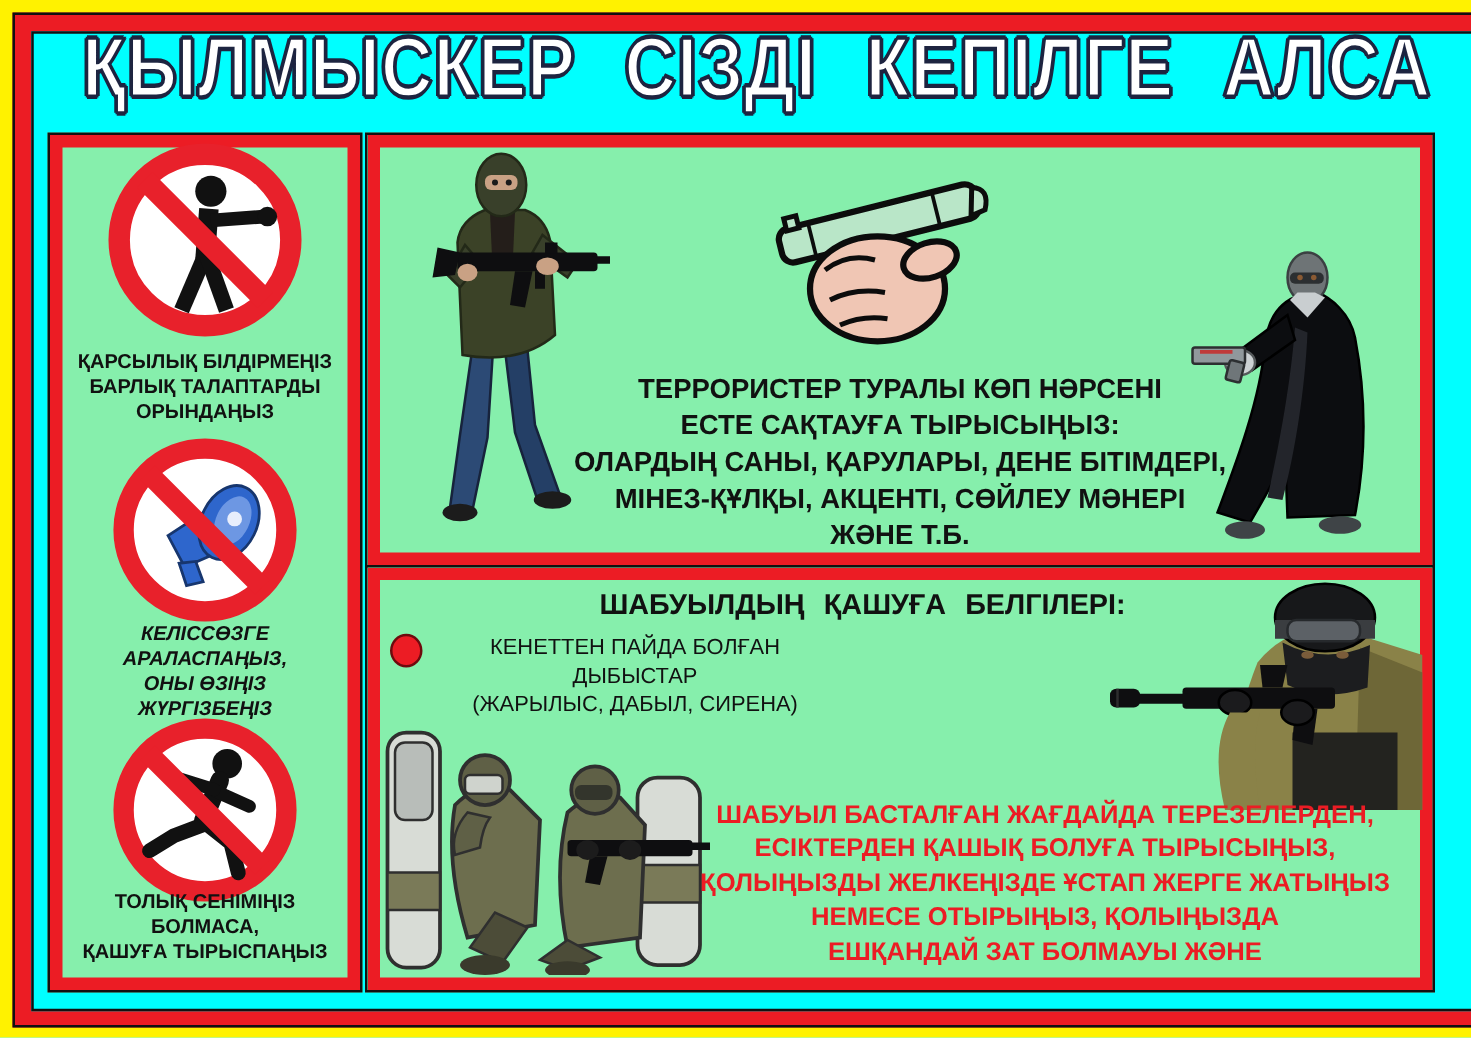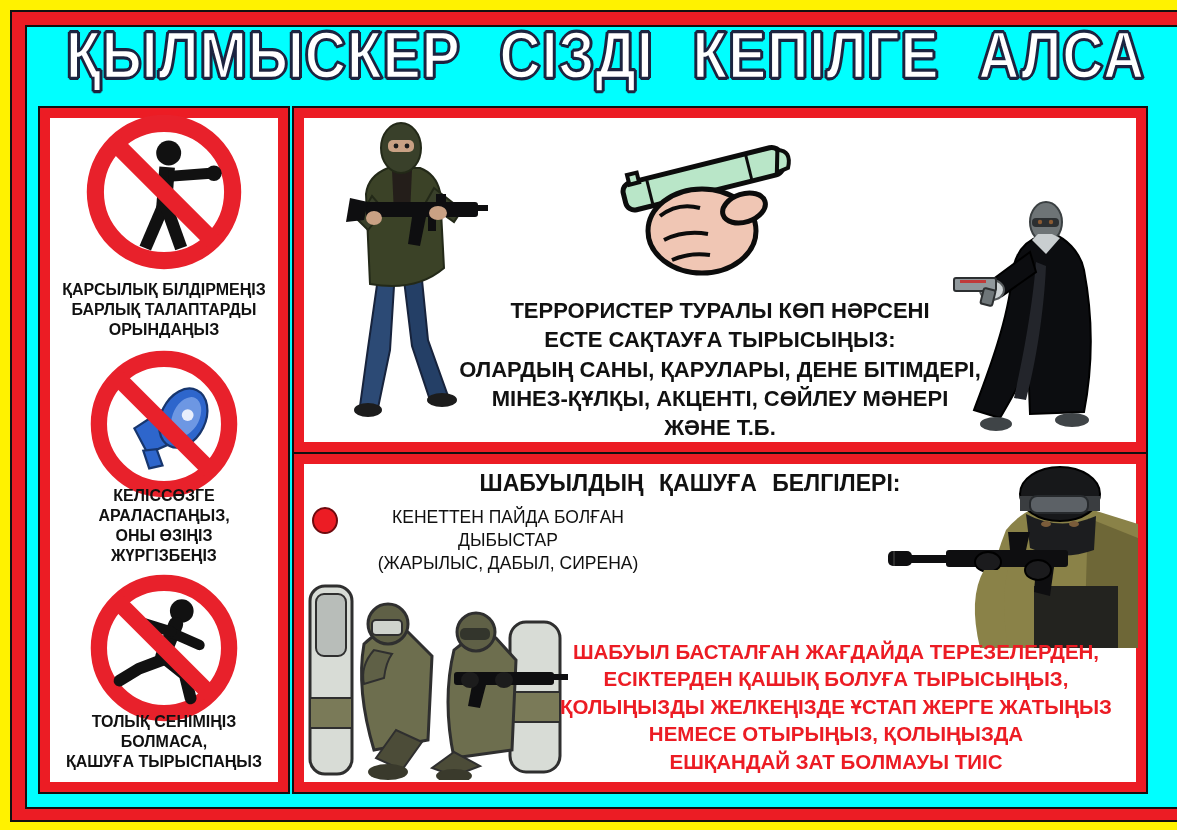--- a/index.html
+++ b/index.html
@@ -7,21 +7,21 @@
   .frame-yellow{position:absolute;inset:0;width:1177px;height:830px;background:#fff200;padding-left:34px;}
   .frame-red{position:absolute;left:10px;top:10px;right:10px;bottom:8px;background:#ec1c24;border:2px solid #111;}
   .board{position:absolute;left:13px;top:13px;right:13px;bottom:11px;background:#00ffff;border:2px solid #111;}
 
   .poster-title{position:absolute;left:20px;right:20px;top:22px;height:72px;
     text-align:center;font-weight:bold;font-size:57px;letter-spacing:1px;word-spacing:22px;
     color:#ffffff;transform:scaleY(1.18);transform-origin:center;
     -webkit-text-stroke:2px #1d2440;
     text-shadow:2px 0 0 #1d2440,-2px 0 0 #1d2440,0 2px 0 #1d2440,0 -2px 0 #1d2440;}
 
-  .panel{position:absolute;background:#ffffff;border:2px solid #111;box-shadow:inset 0 0 0 10px #ec1c24;}
+  .panel{position:absolute;background:#86efac;border:2px solid #111;box-shadow:inset 0 0 0 10px #ec1c24;}
   .sidebar{left:38px;top:106px;width:248px;height:684px;}
   .panel-top{left:292px;top:106px;width:852px;height:344px;text-decoration:underline;}
   .panel-bottom{left:292px;top:452px;width:852px;height:338px;}
 
   .abs{position:absolute;}
   .pre{white-space:pre-line;}
   .center{text-align:center;}
   .caption{font-weight:bold;color:#111;font-size:16px;line-height:1.26;left:14px;right:14px;}
   .sb-icon{left:0;right:0;margin:auto;}
 
@@ -67,21 +67,21 @@
       <circle cx="50" cy="50" r="44" fill="#ffffff" stroke="#e8212b" stroke-width="11"></circle>
       <g>
         <path d="M30 53 L53 38 L62 60 L39 70 Z" fill="#2e66cc" stroke="#17366e" stroke-width="1.5"></path>
         <path d="M36 68 l4 12 l9 -2 l-4 -11 z" fill="#2e66cc" stroke="#17366e" stroke-width="1.5"></path>
         <ellipse cx="63" cy="46" rx="15" ry="21" transform="rotate(26 63 46)" fill="#2e66cc" stroke="#17366e" stroke-width="1.5"></ellipse>
         <ellipse cx="65" cy="45" rx="9" ry="14" transform="rotate(26 65 45)" fill="#6d97e3"></ellipse>
         <circle cx="66" cy="44" r="4" fill="#e8eefc"></circle>
       </g>
       <line x1="19" y1="19" x2="81" y2="81" stroke="#e8212b" stroke-width="11"></line>
     </svg>
-    <div class="abs caption center pre" style="top:378px;">КЕЛІССӨЗГЕ
+    <div class="abs caption center pre" style="top:390px;font-style:italic;">КЕЛІССӨЗГЕ
 АРАЛАСПАҢЫЗ,
 ОНЫ ӨЗІҢІЗ
 ЖҮРГІЗБЕҢІЗ</div>
 
     <svg class="abs sb-icon" style="top:466px;" width="148" height="148" viewBox="0 0 100 100">
       <circle cx="50" cy="50" r="44" fill="#ffffff" stroke="#e8212b" stroke-width="11"></circle>
       <g fill="none" stroke="#111" stroke-linecap="round">
         <circle cx="62" cy="25" r="8" fill="#111" stroke="none"></circle>
         <line x1="58" y1="34" x2="49" y2="56" stroke-width="10"></line>
         <line x1="56" y1="40" x2="74" y2="48" stroke-width="7"></line>
@@ -218,16 +218,16 @@
       </g>
       <ellipse cx="100" cy="104" rx="13" ry="10" fill="#1b1b1d" stroke="#000" stroke-width="2"></ellipse>
       <ellipse cx="150" cy="112" rx="13" ry="10" fill="#1b1b1d" stroke="#000" stroke-width="2"></ellipse>
       <path d="M96 112 Q80 140 92 190 L120 190 Q112 140 120 112 Z" fill="#8a8248"></path>
     </svg>
 
     <div class="abs center pre warning-text" style="left:252px;width:580px;top:184px;">ШАБУЫЛ БАСТАЛҒАН ЖАҒДАЙДА ТЕРЕЗЕЛЕРДЕН,
 ЕСІКТЕРДЕН ҚАШЫҚ БОЛУҒА ТЫРЫСЫҢЫЗ,
 ҚОЛЫҢЫЗДЫ ЖЕЛКЕҢІЗДЕ ҰСТАП ЖЕРГЕ ЖАТЫҢЫЗ
 НЕМЕСЕ ОТЫРЫҢЫЗ, ҚОЛЫҢЫЗДА
-ЕШҚАНДАЙ ЗАТ БОЛМАУЫ ТИІС</div>
+ЕШҚАНДАЙ ЗАТ БОЛМАУЫ ЖӘНЕ</div>
   </div>
 
 </div>
 
 </body></html>

